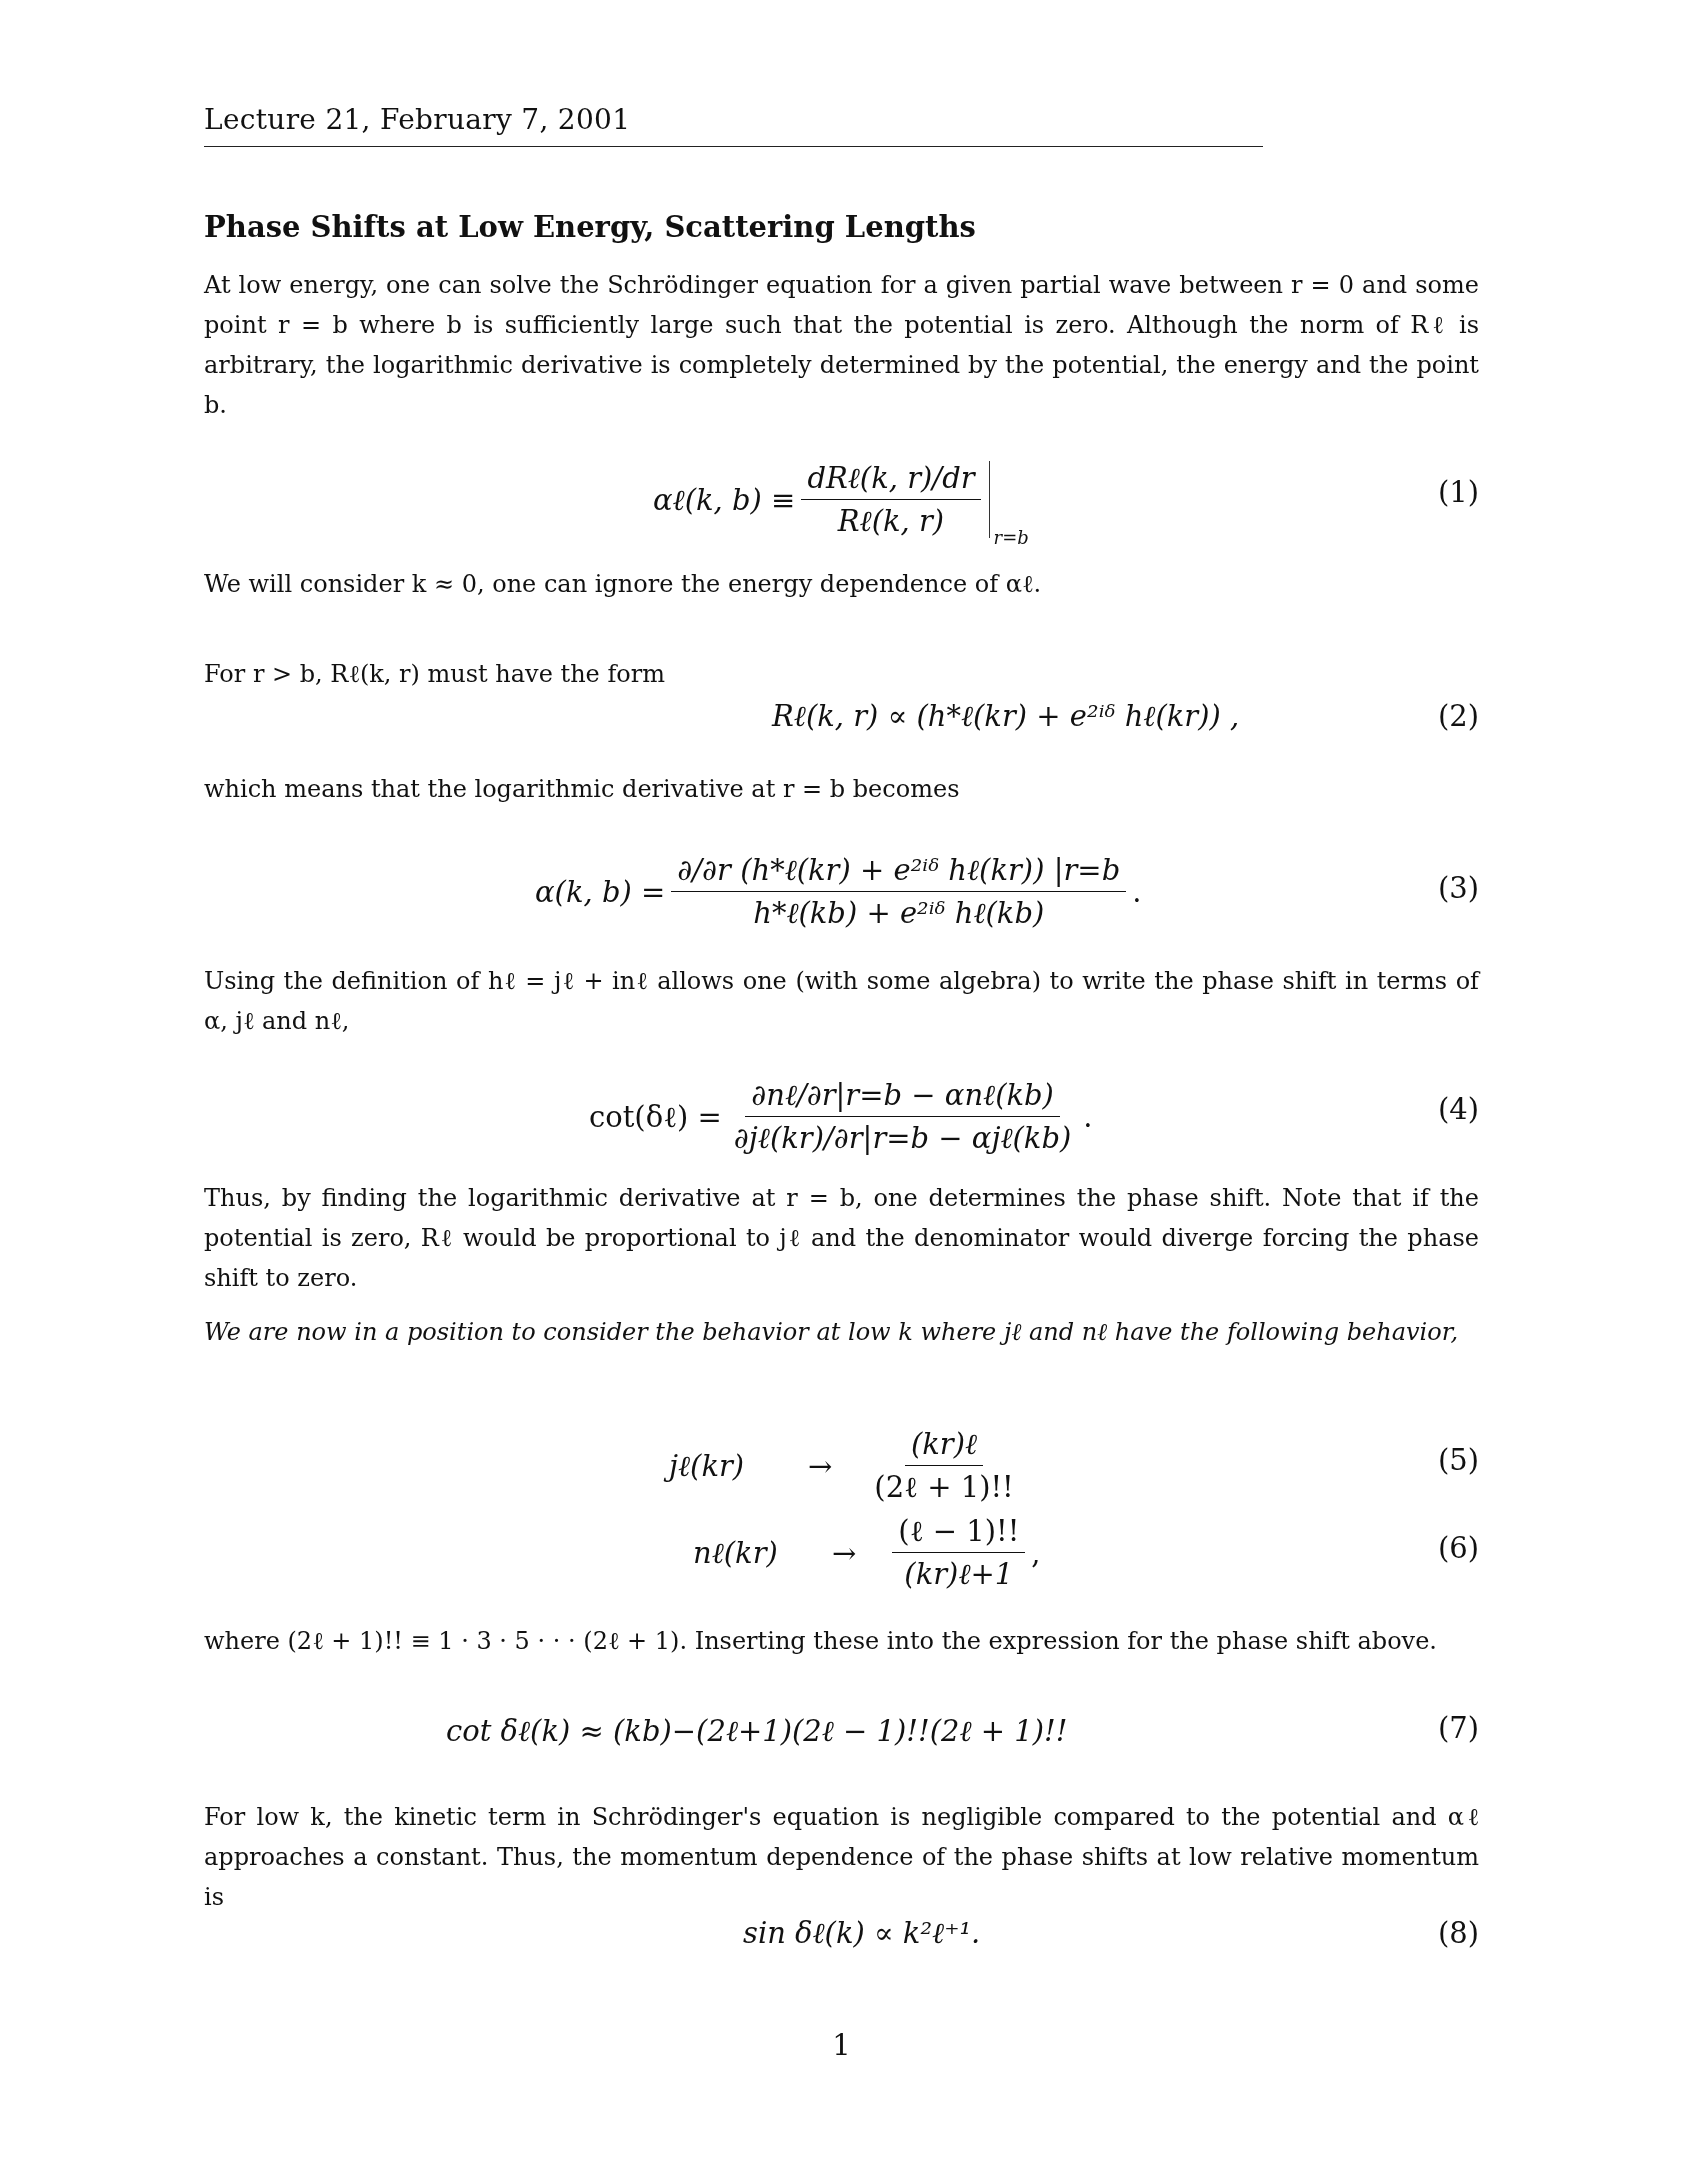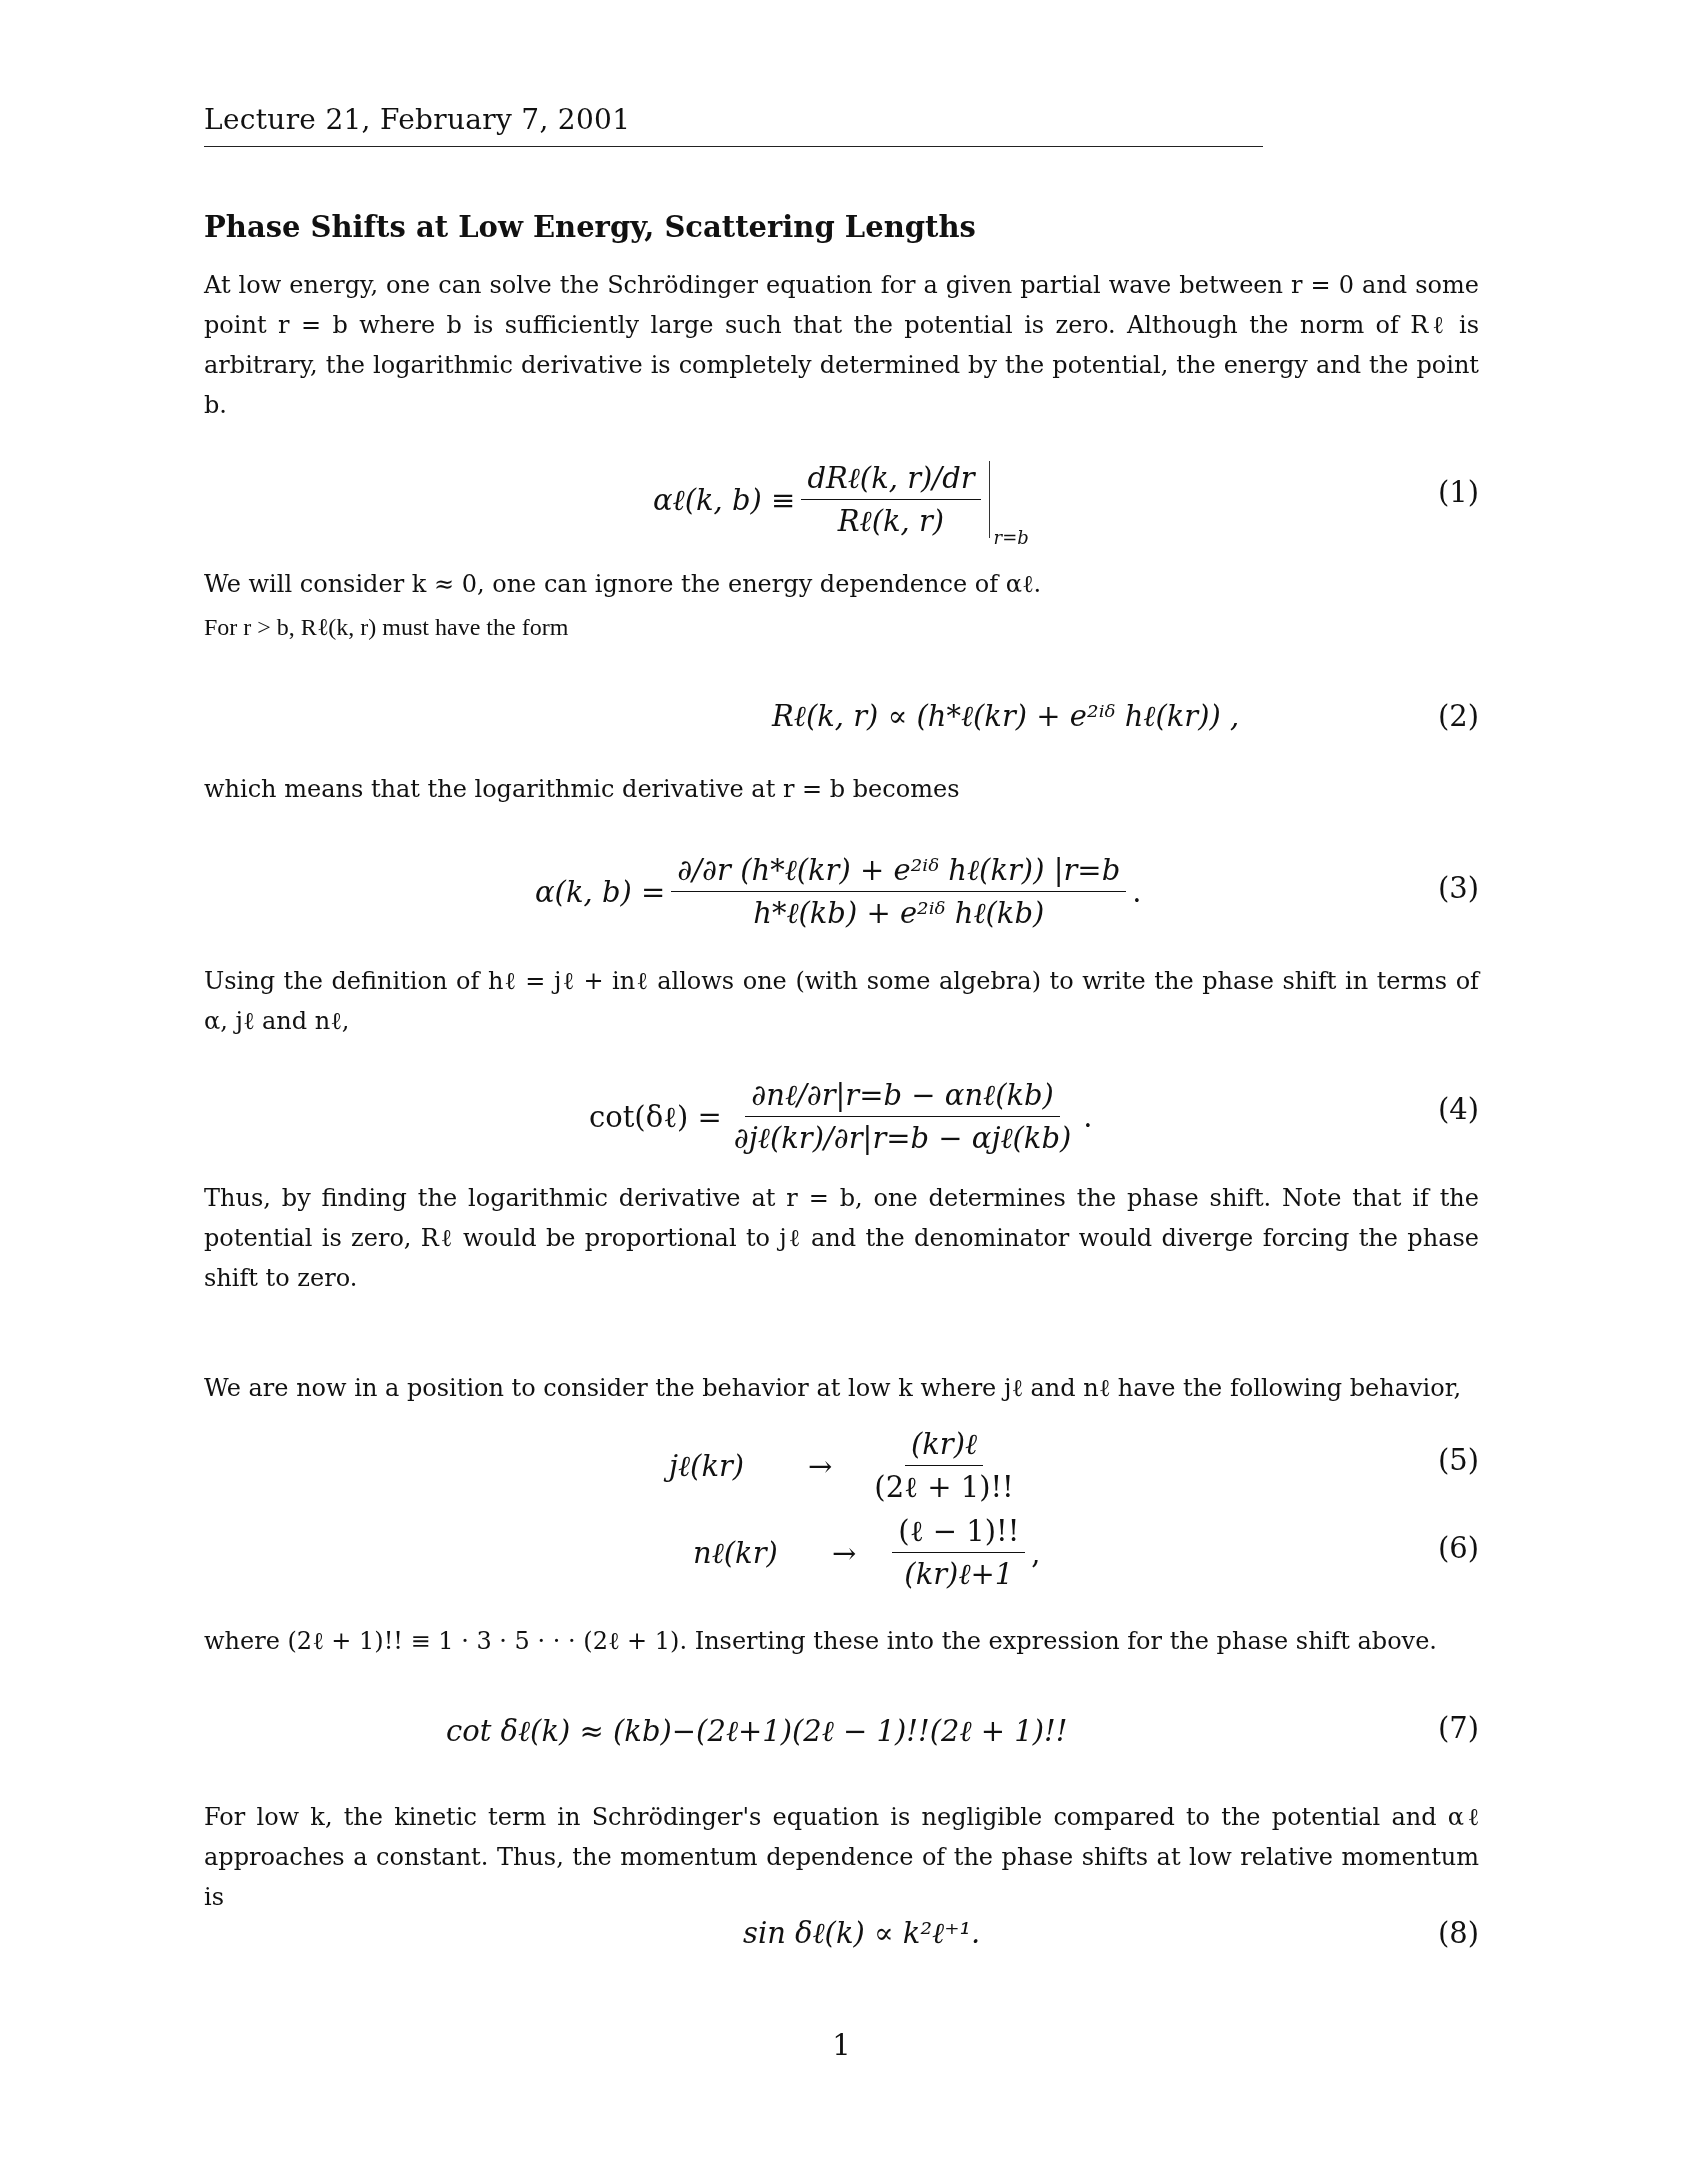--- a/index.html
+++ b/index.html
@@ -37,21 +37,21 @@
     <span class="num m">dRℓ(k, r)/dr</span>
     <span class="den m">Rℓ(k, r)</span>
   </span>
   <span class="evalbar">
       <span class="at">r=b</span>
     </span>
 </div>
 <div class="eqnum" style="top:475px;">(1)</div>
 
 <div class="para" style="top:564px;">We will consider k ≈ 0, one can ignore the energy dependence of αℓ.</div>
-<div class="para" style="top:607px;font-family:Liberation Serif, serif;">For r &gt; b, Rℓ(k, r) must have the form</div>
+<div class="para" style="top:654px;">For r &gt; b, Rℓ(k, r) must have the form</div>
 
 <div class="eq m" style="left:772px; top:699px;">Rℓ(k, r) ∝ (h*ℓ(kr) + e²ⁱᵟ hℓ(kr)) ,</div>
 <div class="eqnum" style="top:699px;">(2)</div>
 
 <div class="para" style="top:769px;">which means that the logarithmic derivative at r = b becomes</div>
 
 <div class="eq" style="left:535px; top:837px; height:109px;">
   <span class="m">α(k, b) =</span>
   <span class="frac">
     <span class="num m">∂/∂r (h*ℓ(kr) + e²ⁱᵟ hℓ(kr)) |r=b</span>
@@ -67,21 +67,21 @@
   <span>cot(δℓ) =</span>
   <span class="frac">
     <span class="num m">∂nℓ/∂r|r=b − αnℓ(kb)</span>
     <span class="den m">∂jℓ(kr)/∂r|r=b − αjℓ(kb)</span>
   </span>
   <span>.</span>
 </div>
 <div class="eqnum" style="top:1092px;">(4)</div>
 
 <div class="para" style="top:1178px;">Thus, by finding the logarithmic derivative at r = b, one determines the phase shift. Note that if the potential is zero, Rℓ would be proportional to jℓ and the denominator would diverge forcing the phase shift to zero.</div>
-<div class="para" style="top:1368px;">We are now in a position to consider the behavior at low k where jℓ and nℓ have the following behavior,</div>
+<div class="para" style="top:1312px;font-style:italic;">We are now in a position to consider the behavior at low k where jℓ and nℓ have the following behavior,</div>
 
 <div class="eq" style="left:669px; top:1418px; height:95px;">
   <span class="m" style="width:109px;">jℓ(kr)</span>
   <span style="margin:0 30px;">→</span>
   <span class="frac">
     <span class="num m">(kr)ℓ</span>
     <span class="den">(2ℓ + 1)!!</span>
   </span>
 </div>
 <div class="eqnum" style="top:1443px;">(5)</div>

